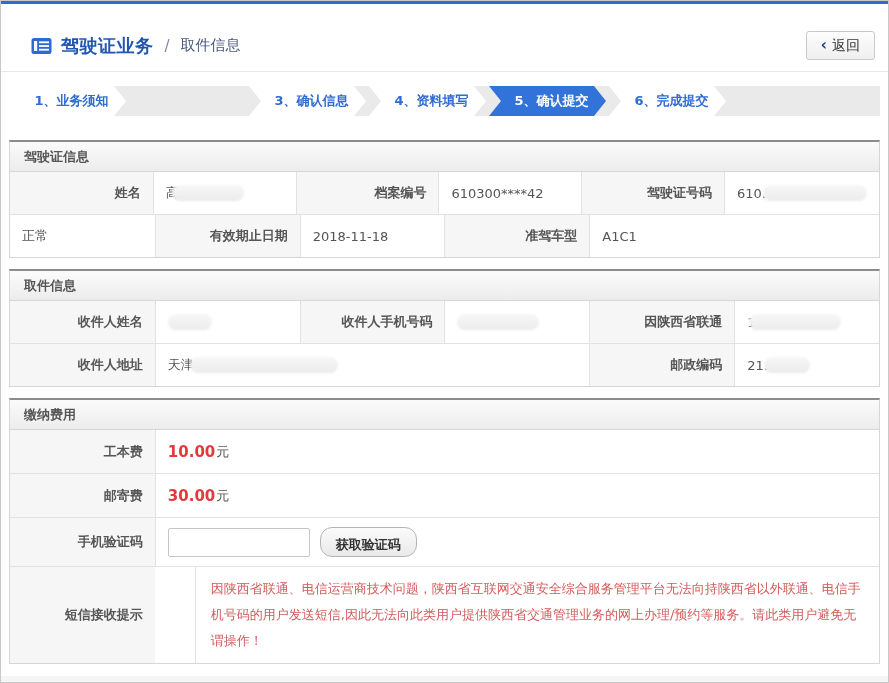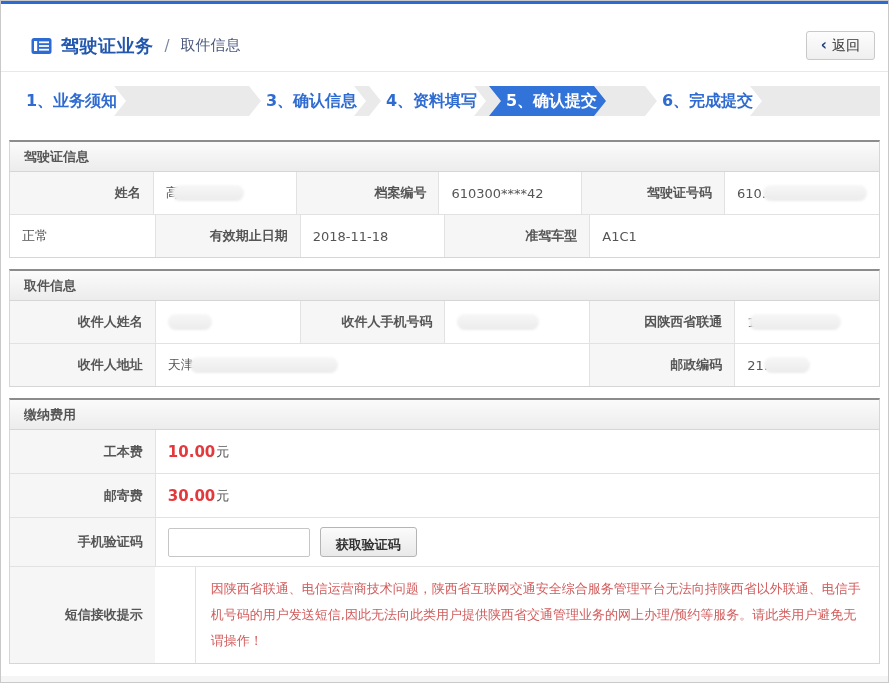--- a/index.html
+++ b/index.html
@@ -24,21 +24,21 @@
     border-radius:3px; cursor:pointer; font-family:inherit; }
   .back-chevron { color:#1d3f7d; font-size:15px; font-weight:bold; line-height:1; }
   .back-label { font-size:14px; color:#333; }
 
   
   .steps { position:relative; height:30px; margin:14px 8px 24px 8px; background:#eaeaea; }
   .step { position:absolute; top:0; height:30px; width:117px; background:#fff;
     display:flex; align-items:center; justify-content:center; cursor:pointer;
     clip-path:polygon(0 0,105px 0,117px 50%,105px 100%,0 100%,12px 50%); }
   .step.first { clip-path:polygon(0 0,105px 0,117px 50%,105px 100%,0 100%); }
-  .step span { font-size:16px; font-weight:bold; color:#2f6bd0; padding-left:8px; }
+  .step span { font-size:13px; font-weight:bold; color:#2f6bd0; padding-left:8px; }
   .step.active { background:#3273d9; }
   .step.active span { color:#fff; }
 
   
   .section { margin:0 8px 11px 8px; border:1px solid #d6d6d6; border-top:2px solid #8c8c8c; }
   .section-hd { height:30px; display:flex; align-items:center; padding-left:14px;
     font-size:13px; font-weight:bold; color:#555;
     background:linear-gradient(180deg,#fbfbfb,#ececec); border-bottom:1px solid #d6d6d6; }
   .row { display:grid; grid-template-columns:repeat(6,1fr); }
   .row + .row { border-top:1px solid #e2e2e2; }
@@ -54,21 +54,21 @@
 
   .smudge { display:inline-block; height:16px; border-radius:8px;
     background:linear-gradient(180deg,#f7f7f7,#ebebeb); filter:blur(1.2px);
     vertical-align:middle; }
 
   .captcha-row .cell { min-height:48px; }
   .captcha-input { width:142px; height:29px; border:1px solid #c6c6c6; border-radius:2px;
     padding:0 8px; font-size:13px; font-family:inherit; color:#333; }
   .captcha-btn { margin-left:10px; height:30px; padding:8px 15px; font-size:13px; font-weight:bold;
     color:#333; background:linear-gradient(180deg,#fbfbfb,#e9e9e9); border:1px solid #b5b5b5;
-    border-radius:3px; cursor:pointer; font-family:inherit; }
+    border-radius:12px; cursor:pointer; font-family:inherit; }
 
   .sms-row .cell-label { min-height:60px; }
   .sms-row .cell-value { align-items:flex-start; padding:9px 15px;margin-left:40px; }
   .sms-text { font-size:13px; color:#d25b5b; line-height:26px; }
 
   
   .footer { margin-top:12px; height:55px; background:#f5f5f5;
     display:flex; align-items:center; justify-content:flex-end; gap:11px; padding-right:64px; }
   .btn-blue { height:28px; padding:0 14px; min-width:48px; background:#3d7ee8; color:#fff;
     font-size:13px; font-weight:bold; border:1px solid #3372db; border-radius:3px;
@@ -107,21 +107,21 @@
       </div>
     <div class="step" style="left:240px">
         <span>3、确认信息</span>
       </div>
     <div class="step" style="left:360px">
         <span>4、资料填写</span>
       </div>
     <div class="step active" style="left:480px">
         <span>5、确认提交</span>
       </div>
-    <div class="step" style="left:636px">
+    <div class="step" style="left:600px">
         <span>6、完成提交</span>
       </div>
   </div>
 
   <div class="section">
     <div class="section-hd">驾驶证信息</div>
     <div class="row">
       <div class="cell cell-label">姓名</div>
       <div class="cell cell-value">
         <span>高</span>

